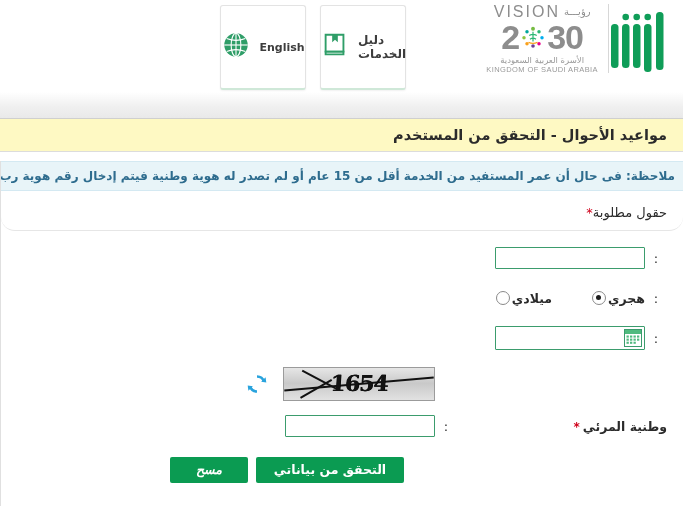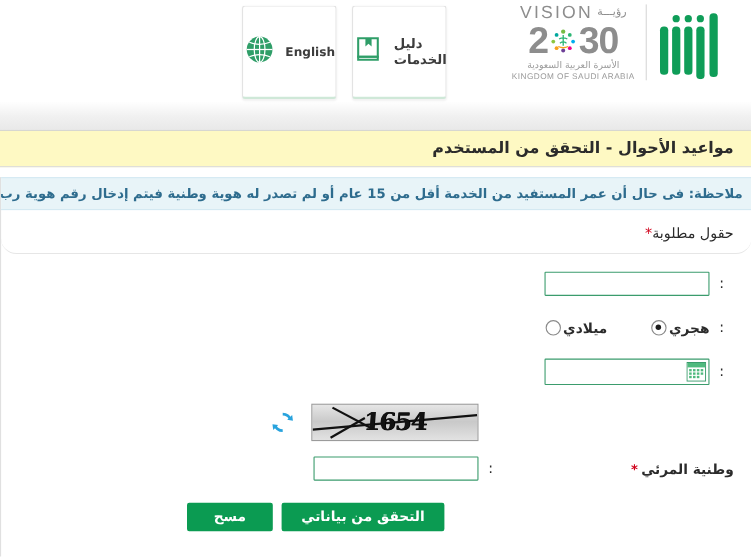--- a/index.html
+++ b/index.html
@@ -28,24 +28,23 @@
     position: relative;
     height: 92px;
     background: #ffffff;
     display: flex;
     align-items: center;
     box-sizing: border-box;
   }
   .header-logos {
     position: absolute;
     top: 4px;
-    right: 19px;
-    display: flex;
-    align-items: center;
-    gap: 10px;
+    right: 8px;
+    display: flex;
+    align-items: center;
     direction: ltr;
   }
   .vision-logo {
     display: flex;
     flex-direction: column;
     align-items: center;
     padding-left: 6px;
     padding-right: 10px;
     border-right: 1px solid #d7d7d7;
     line-height: 1;
@@ -346,21 +345,21 @@
     font-size: 12.5px;
     font-weight: bold;
     font-family: "DejaVu Sans", sans-serif;
     cursor: pointer;
     border-radius: 2px;
     height: 26px;
     padding: 0 14px;
     line-height: 26px;
   }
   .btn.verify { min-width: 148px; }
-  .btn.clear { min-width: 78px; }
+  .btn.clear { min-width: 78px; font-style: italic; }
 </style>
 </head>
 <body>
 
 <div class="page">
 
   <div class="header">
 
     <div class="header-cards">
       <div class="card-btn">

